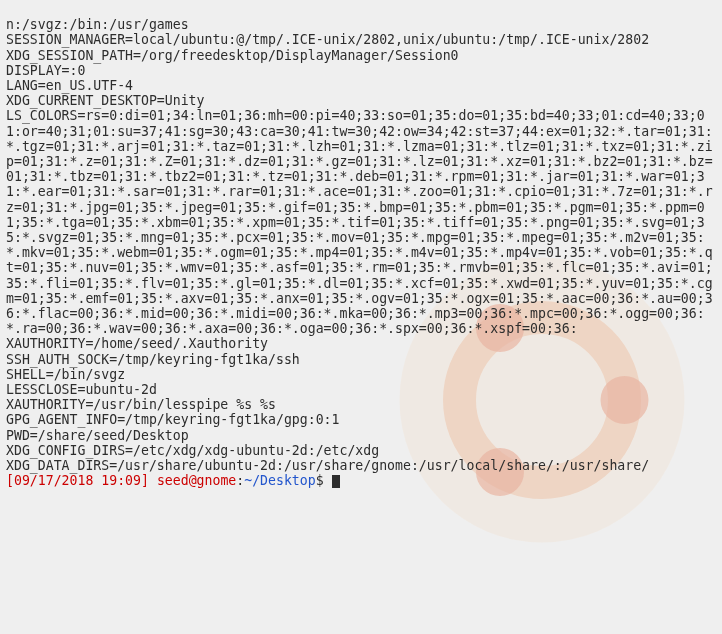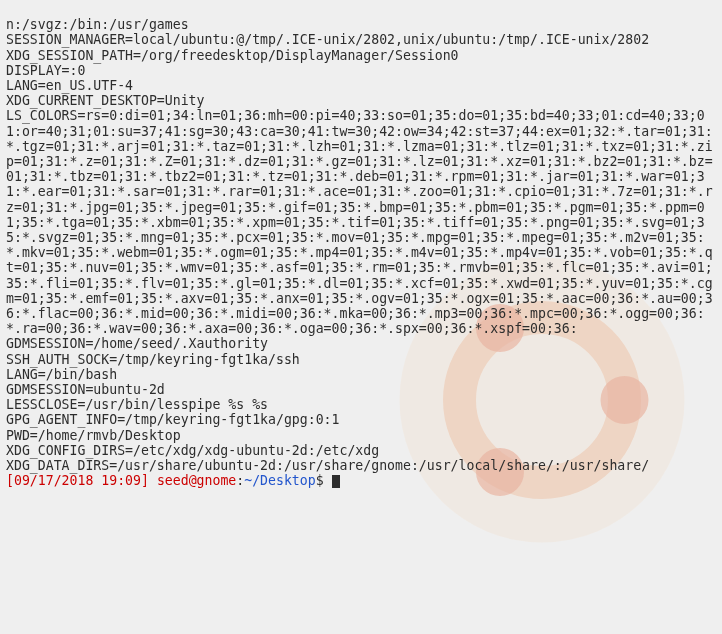--- a/index.html
+++ b/index.html
@@ -57,23 +57,23 @@
 </svg>
 
 <div class="terminal">
 <span>n:/svgz:/bin:/usr/games</span>
 <span>SESSION_MANAGER=local/ubuntu:@/tmp/.ICE-unix/2802,unix/ubuntu:/tmp/.ICE-unix/2802</span>
 <span>XDG_SESSION_PATH=/org/freedesktop/DisplayManager/Session0</span>
 <span>DISPLAY=:0</span>
 <span>LANG=en_US.UTF-4</span>
 <span>XDG_CURRENT_DESKTOP=Unity</span>
 <span>LS_COLORS=rs=0:di=01;34:ln=01;36:mh=00:pi=40;33:so=01;35:do=01;35:bd=40;33;01:cd=40;33;01:or=40;31;01:su=37;41:sg=30;43:ca=30;41:tw=30;42:ow=34;42:st=37;44:ex=01;32:*.tar=01;31:*.tgz=01;31:*.arj=01;31:*.taz=01;31:*.lzh=01;31:*.lzma=01;31:*.tlz=01;31:*.txz=01;31:*.zip=01;31:*.z=01;31:*.Z=01;31:*.dz=01;31:*.gz=01;31:*.lz=01;31:*.xz=01;31:*.bz2=01;31:*.bz=01;31:*.tbz=01;31:*.tbz2=01;31:*.tz=01;31:*.deb=01;31:*.rpm=01;31:*.jar=01;31:*.war=01;31:*.ear=01;31:*.sar=01;31:*.rar=01;31:*.ace=01;31:*.zoo=01;31:*.cpio=01;31:*.7z=01;31:*.rz=01;31:*.jpg=01;35:*.jpeg=01;35:*.gif=01;35:*.bmp=01;35:*.pbm=01;35:*.pgm=01;35:*.ppm=01;35:*.tga=01;35:*.xbm=01;35:*.xpm=01;35:*.tif=01;35:*.tiff=01;35:*.png=01;35:*.svg=01;35:*.svgz=01;35:*.mng=01;35:*.pcx=01;35:*.mov=01;35:*.mpg=01;35:*.mpeg=01;35:*.m2v=01;35:*.mkv=01;35:*.webm=01;35:*.ogm=01;35:*.mp4=01;35:*.m4v=01;35:*.mp4v=01;35:*.vob=01;35:*.qt=01;35:*.nuv=01;35:*.wmv=01;35:*.asf=01;35:*.rm=01;35:*.rmvb=01;35:*.flc=01;35:*.avi=01;35:*.fli=01;35:*.flv=01;35:*.gl=01;35:*.dl=01;35:*.xcf=01;35:*.xwd=01;35:*.yuv=01;35:*.cgm=01;35:*.emf=01;35:*.axv=01;35:*.anx=01;35:*.ogv=01;35:*.ogx=01;35:*.aac=00;36:*.au=00;36:*.flac=00;36:*.mid=00;36:*.midi=00;36:*.mka=00;36:*.mp3=00;36:*.mpc=00;36:*.ogg=00;36:*.ra=00;36:*.wav=00;36:*.axa=00;36:*.oga=00;36:*.spx=00;36:*.xspf=00;36:</span>
-<span>GDMSESSION=/home/seed/.Xauthority</span>
+<span>XAUTHORITY=/home/seed/.Xauthority</span>
 <span>SSH_AUTH_SOCK=/tmp/keyring-fgt1ka/ssh</span>
-<span>LANG=/bin/bash</span>
-<span>GDMSESSION=ubuntu-2d</span>
-<span>LESSCLOSE=/usr/bin/lesspipe %s %s</span>
+<span>SHELL=/bin/svgz</span>
+<span>LESSCLOSE=ubuntu-2d</span>
+<span>XAUTHORITY=/usr/bin/lesspipe %s %s</span>
 <span>GPG_AGENT_INFO=/tmp/keyring-fgt1ka/gpg:0:1</span>
-<span>PWD=/home/rmvb/Desktop</span>
+<span>PWD=/share/seed/Desktop</span>
 <span>XDG_CONFIG_DIRS=/etc/xdg/xdg-ubuntu-2d:/etc/xdg</span>
 <span>XDG_DATA_DIRS=/usr/share/ubuntu-2d:/usr/share/gnome:/usr/local/share/:/usr/share/</span>
 <span class="prompt-line"><span class="prompt-red">[09/17/2018 19:09]</span> <span class="prompt-red">seed@gnome</span><span>:</span><span class="prompt-blue">~/Desktop</span><span>$ </span><span class="cursor"></span></span>
 </div>
 
 </body></html>

